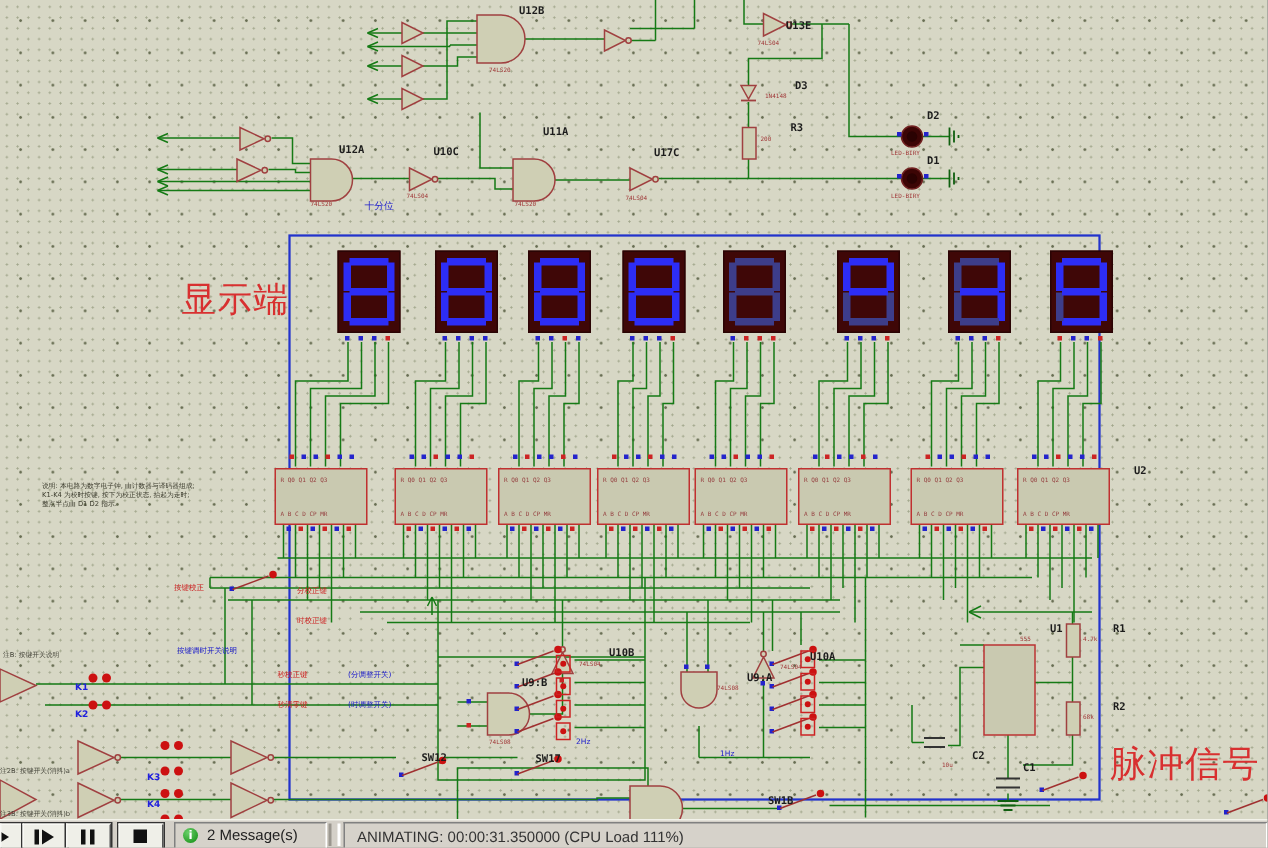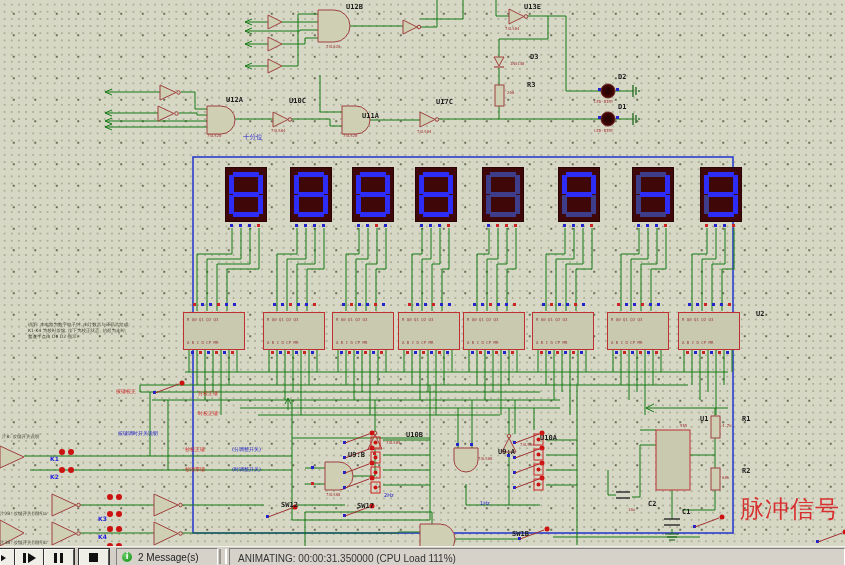--- a/index.html
+++ b/index.html
@@ -261,25 +261,25 @@
         <circle cx="538.5" cy="484.5" r="2" fill="#cc1111"></circle>
       </svg>
 
     <div id="dyn">
         <div class="lbl ref" style="left: 326px; top: 3px;">U12B</div>
         <div class="lbl val" style="left: 326px; top: 44px;">74LS20</div>
         <div class="lbl ref" style="left: 206px; top: 96px;">U12A</div>
         <div class="lbl val" style="left: 207px; top: 133px;">74LS20</div>
         <div class="lbl ref" style="left: 269px; top: 97px;">U10C</div>
         <div class="lbl val" style="left: 271px; top: 128px;">74LS04</div>
-        <div class="lbl ref" style="left: 342px; top: 112px;">U11A</div>
+        <div class="lbl ref" style="left: 342px; top: 84px;">U11A</div>
         <div class="lbl val" style="left: 343px; top: 133px;">74LS20</div>
         <div class="lbl ref" style="left: 416px; top: 98px;">U17C</div>
         <div class="lbl val" style="left: 417px; top: 129px;">74LS04</div>
-        <div class="lbl ref" style="left: 504px; top: 3px;">U13E</div>
+        <div class="lbl ref" style="left: 504px; top: 13px;">U13E</div>
         <div class="lbl val" style="left: 505px; top: 26px;">74LS04</div>
         <div class="lbl blue6" style="left: 243px; top: 133px;">十分位</div>
         <div class="lbl ref" style="left: 510px; top: 53px;">D3</div>
         <div class="lbl val" style="left: 510px; top: 61px;">1N4148</div>
         <div class="lbl ref" style="left: 507px; top: 81px;">R3</div>
         <div class="lbl val" style="left: 507px; top: 90px;">200</div>
         <div class="lbl ref" style="left: 598px; top: 73px;">D2</div>
         <div class="lbl val" style="left: 594px; top: 99px;">LED-BIRY</div>
         <div class="lbl ref" style="left: 598px; top: 103px; text-align: right;">D1</div>
         <div class="lbl val" style="left: 594px; top: 128px;">LED-BIRY</div>
@@ -548,20 +548,21 @@
         <div class="sq r" style="left: 704px; top: 303px;"></div>
         <div class="sq r" style="left: 702px; top: 351px;"></div>
         <div class="sq b" style="left: 712px; top: 303px;"></div>
         <div class="sq b" style="left: 710px; top: 351px;"></div>
         <div class="sq b" style="left: 720px; top: 303px;"></div>
         <div class="sq r" style="left: 718px; top: 351px;"></div>
         <div class="sq r" style="left: 728px; top: 303px;"></div>
         <div class="sq b" style="left: 726px; top: 351px;"></div>
       </div>
 
+    <div class="ann" style="left:121px;top:184px;font-size:23px;">显示端</div>
     <div class="ann" style="left:740px;top:465px;font-size:24px;margin-top:28px;">脉冲信号</div>
 
     <div id="note">
       <div>说明: 本电路为数字电子钟, 由计数器与译码器组成;</div>
       <div>K1-K4 为校时按键, 按下为校正状态, 抬起为走时;</div>
       <div>整点半点由 D1 D2 指示.</div>
     </div>
   </div>
 
   <div id="statusbar">

